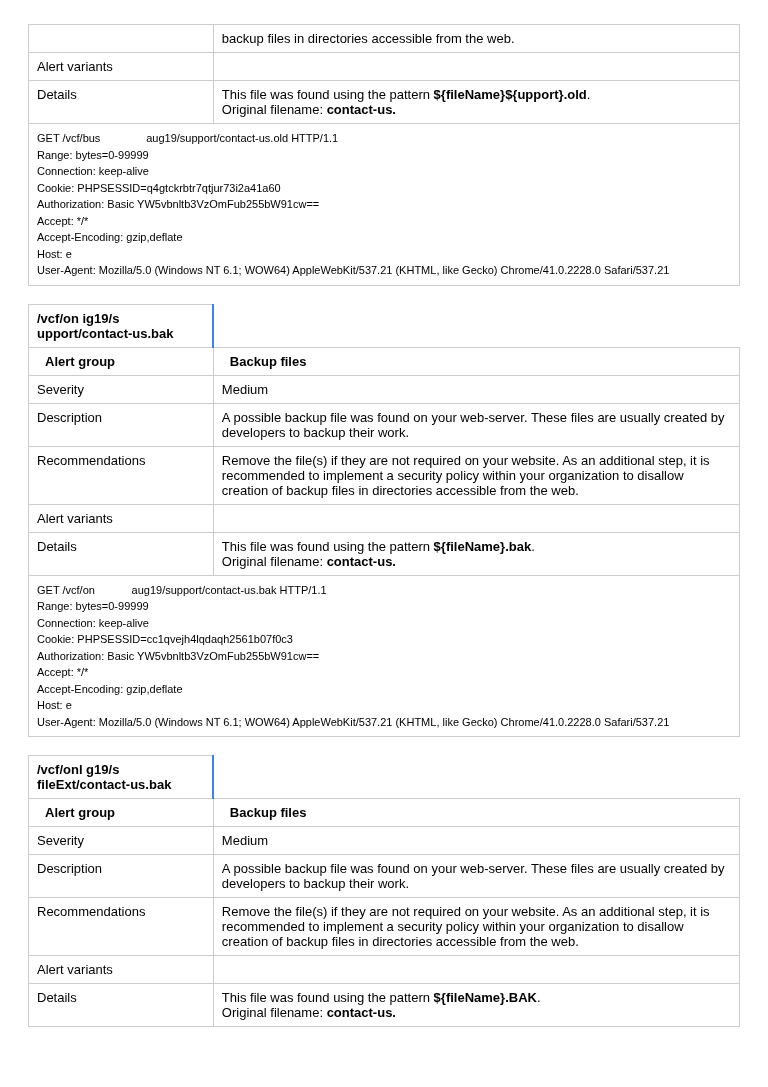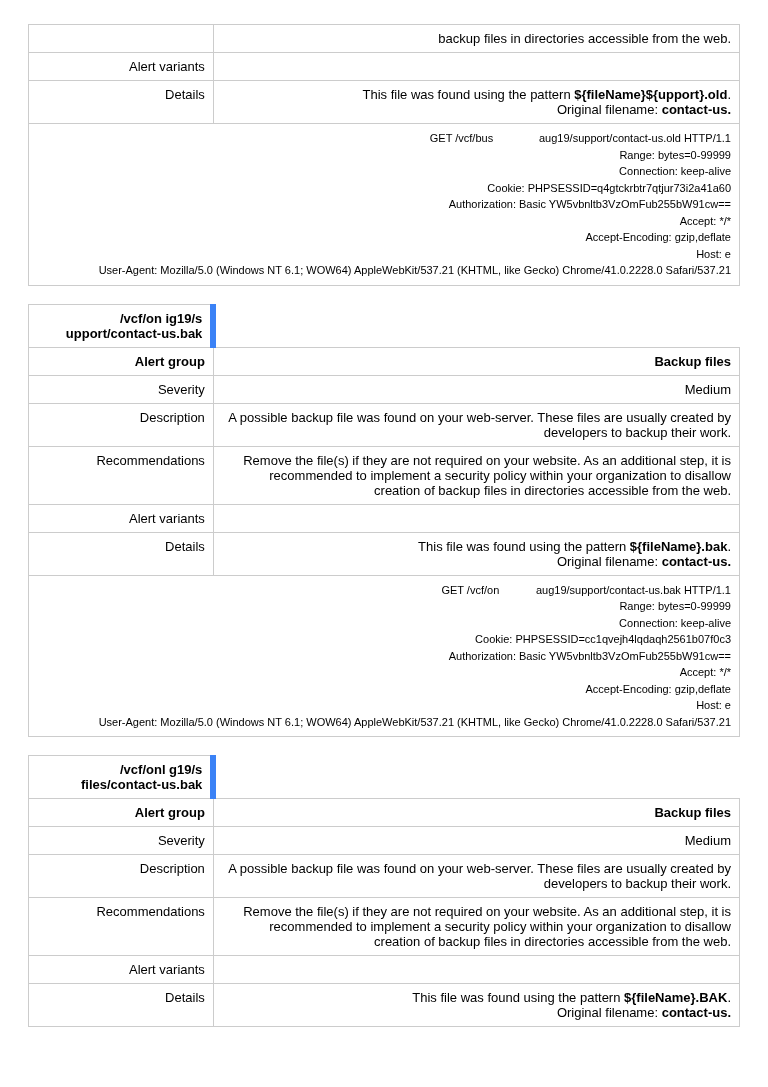--- a/index.html
+++ b/index.html
@@ -12,31 +12,31 @@
     }
     table {
       width: 100%;
       border-collapse: collapse;
       margin-bottom: 18px;
     }
     td, th {
       border: 1px solid #ccc;
       padding: 6px 8px;
       vertical-align: top;
-      text-align: right;
+      text-align: left;
     }
     .label-col { width: 26%; }
     .header-path {
       font-weight: bold;
       border-bottom: 1px solid #ccc;
       padding: 6px 8px;
     }
     .header-path-cell {
       width: 26%;
-      border-right: 6px solid #3b82f6;
+      border-right: 2px solid #3b82f6;
     }
     .alert-group-row td { font-weight: bold; padding-left: 16px; }
     .alert-group-row .label-col { font-weight: bold; }
     .request {
       font-family: Liberation Sans, sans-serif;
       white-space: pre-wrap;
       padding: 6px 8px;
       font-size: 11px;
       line-height: 1.5;
     }
@@ -126,21 +126,21 @@
 User-Agent: Mozilla/5.0 (Windows NT 6.1; WOW64) AppleWebKit/537.21 (KHTML, like Gecko) Chrome/41.0.2228.0 Safari/537.21</div>
     </td>
   </tr>
 </tbody>
   </table>
 
 <table>
   <tbody>
       <tr>
     <td class="header-path header-path-cell" style="white-space:pre-line">/vcf/onl             g19/s
-files/contact-us.bak</td>
+fileExt/contact-us.bak</td>
     <td style="border-left:1px solid #fff; border-bottom:1px solid #ccc; border-top:1px solid #fff; border-right:1px solid #fff;"></td>
   </tr>
   <tr class="alert-group-row">
     <td class="label-col">Alert group</td>
     <td>Backup files</td>
   </tr>
   <tr>
     <td class="label-col">Severity</td>
     <td>Medium</td>
   </tr>

